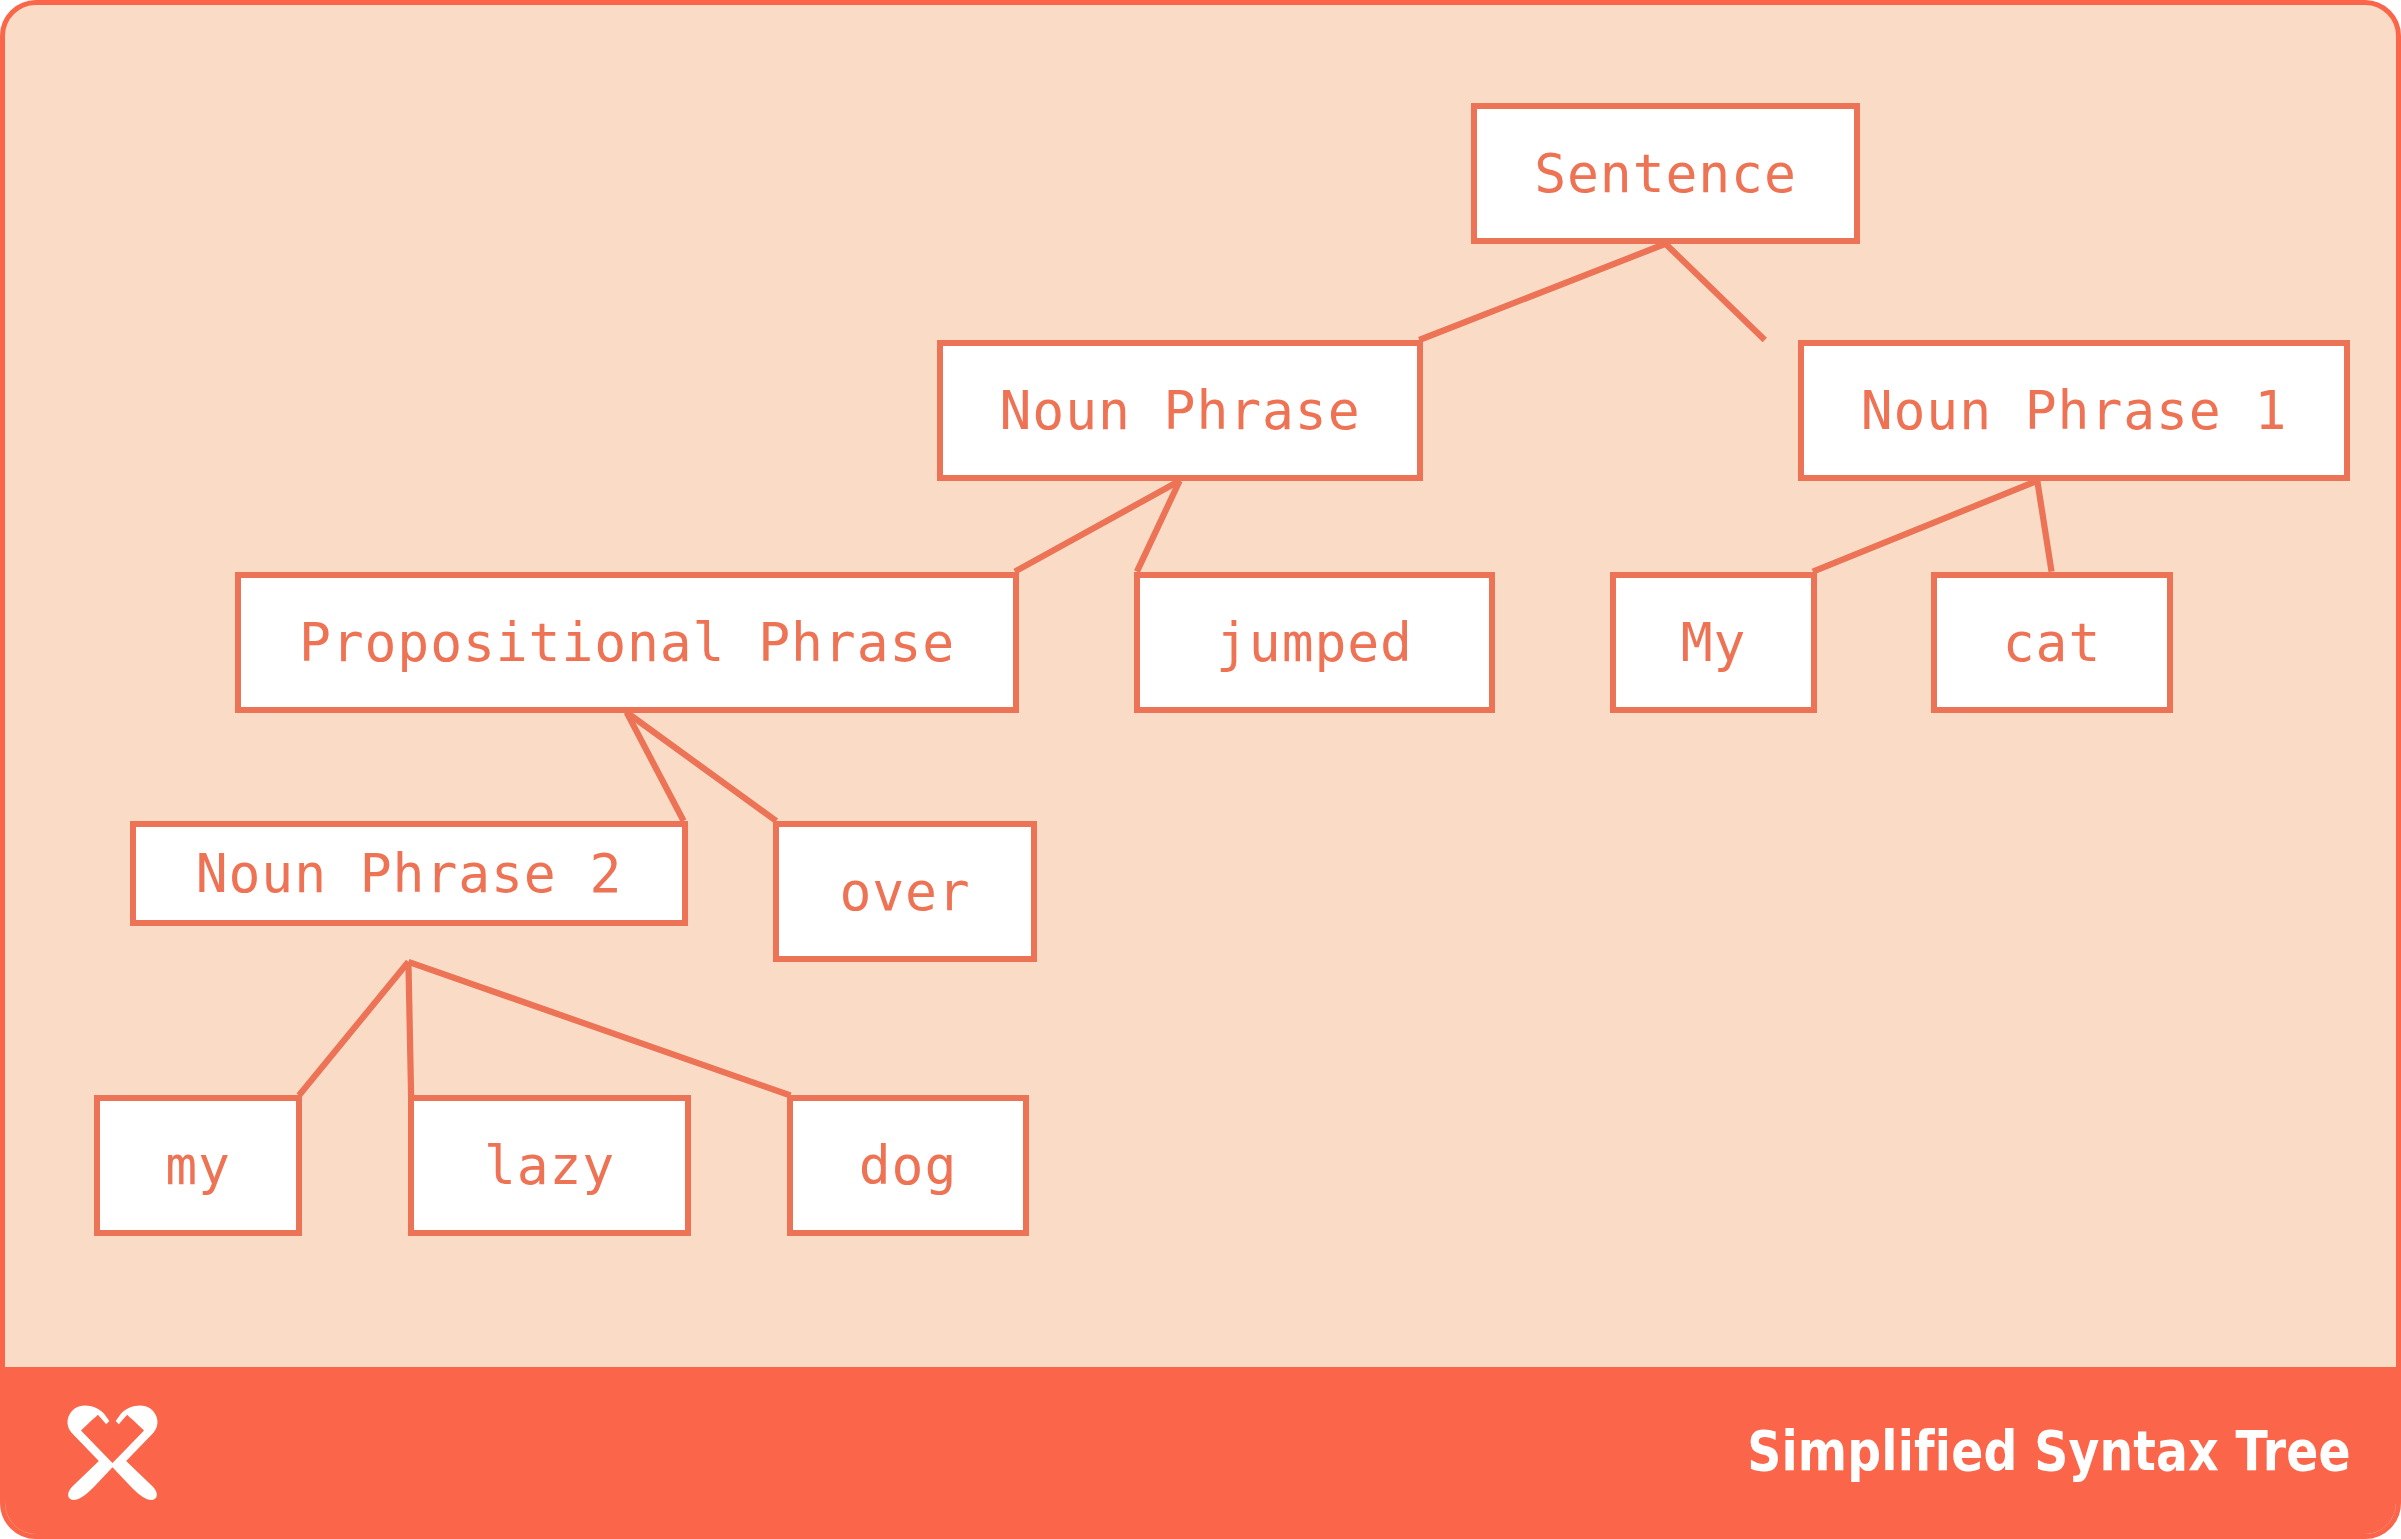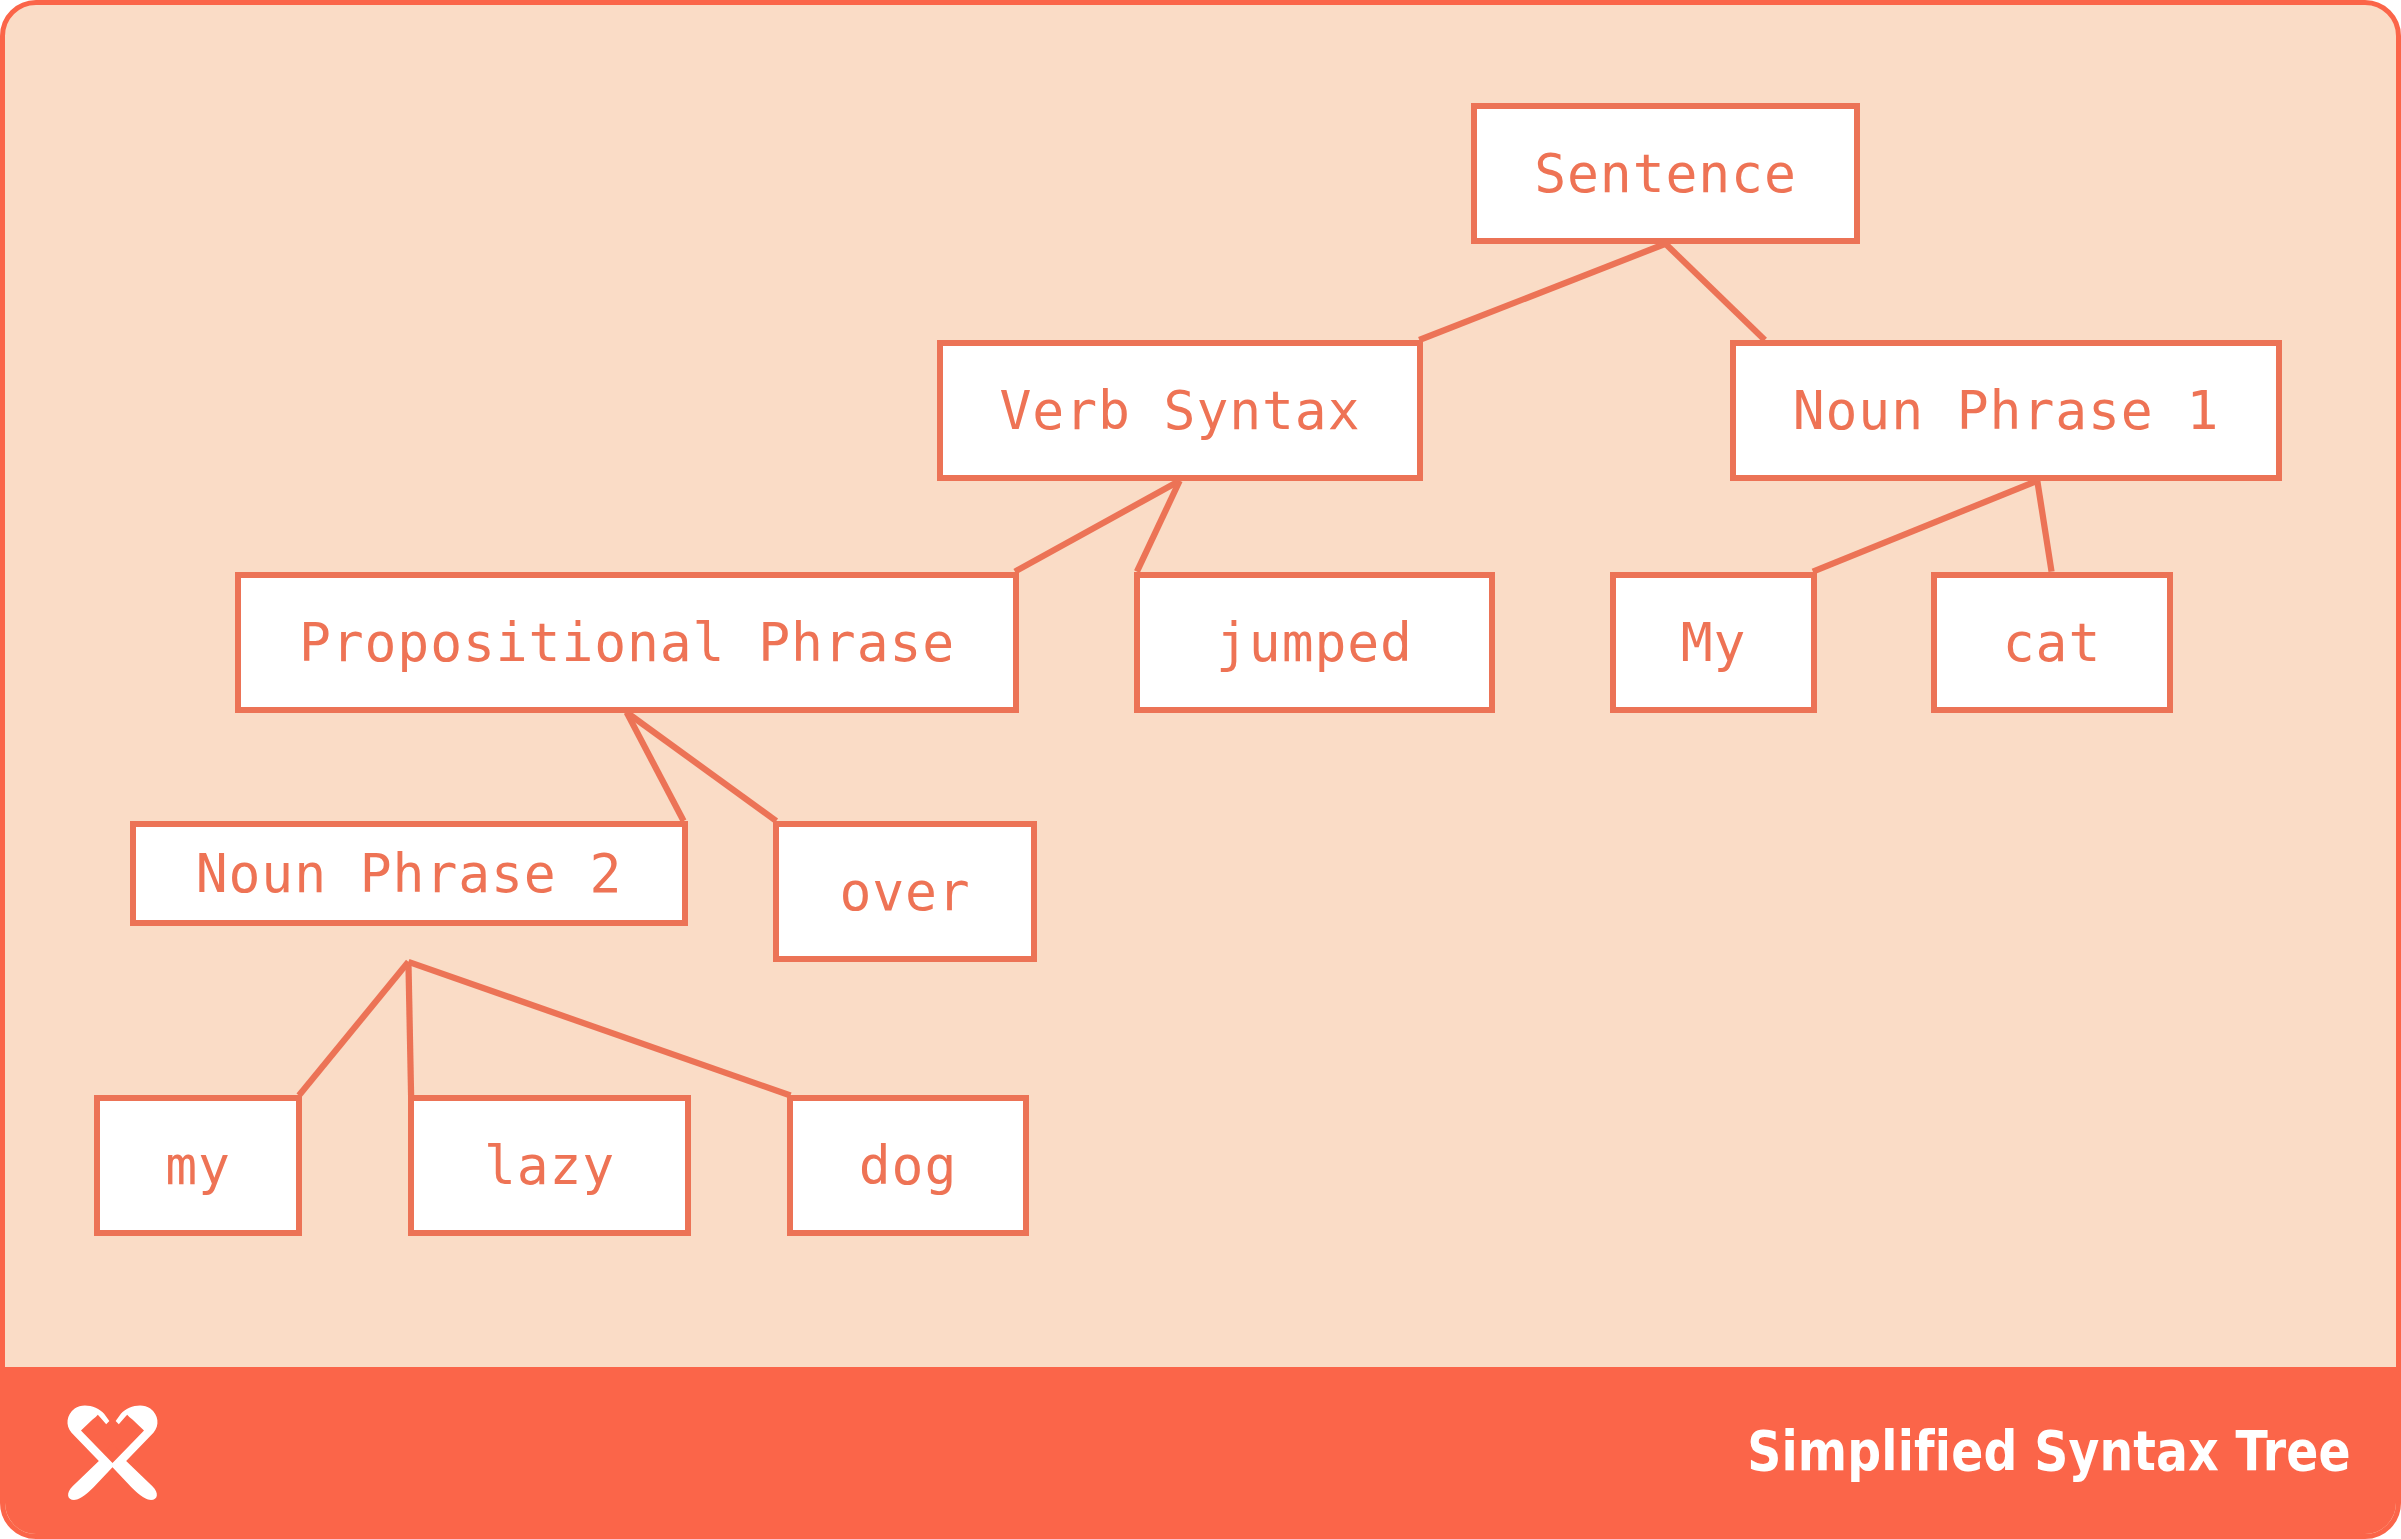--- a/index.html
+++ b/index.html
@@ -110,23 +110,23 @@
         <line x1="698" y1="794" x2="866" y2="916" stroke="#EC7356" stroke-width="7" stroke-linecap="butt"></line>
         <line x1="453" y1="1074" x2="330" y2="1224" stroke="#EC7356" stroke-width="7" stroke-linecap="butt"></line>
         <line x1="453" y1="1074" x2="456" y2="1224" stroke="#EC7356" stroke-width="7" stroke-linecap="butt"></line>
         <line x1="453" y1="1074" x2="882" y2="1224" stroke="#EC7356" stroke-width="7" stroke-linecap="butt"></line>
       </svg>
 
   <div class="node" style="left: 1466px; top: 98px; width: 389px; height: 141px;">
         <span>Sentence</span>
       </div>
       <div class="node" style="left: 932px; top: 335px; width: 486px; height: 141px;">
-        <span>Verb Syntax</span>
+        <span>Noun Phrase</span>
       </div>
-      <div class="node" style="left: 1725px; top: 335px; width: 552px; height: 141px;">
+      <div class="node" style="left: 1793px; top: 335px; width: 552px; height: 141px;">
         <span>Noun Phrase 1</span>
       </div>
       <div class="node" style="left: 230px; top: 567px; width: 784px; height: 141px;">
         <span>Propositional Phrase</span>
       </div>
       <div class="node" style="left: 1129px; top: 567px; width: 361px; height: 141px;">
         <span>jumped</span>
       </div>
       <div class="node" style="left: 1605px; top: 567px; width: 207px; height: 141px;">
         <span>My</span>

